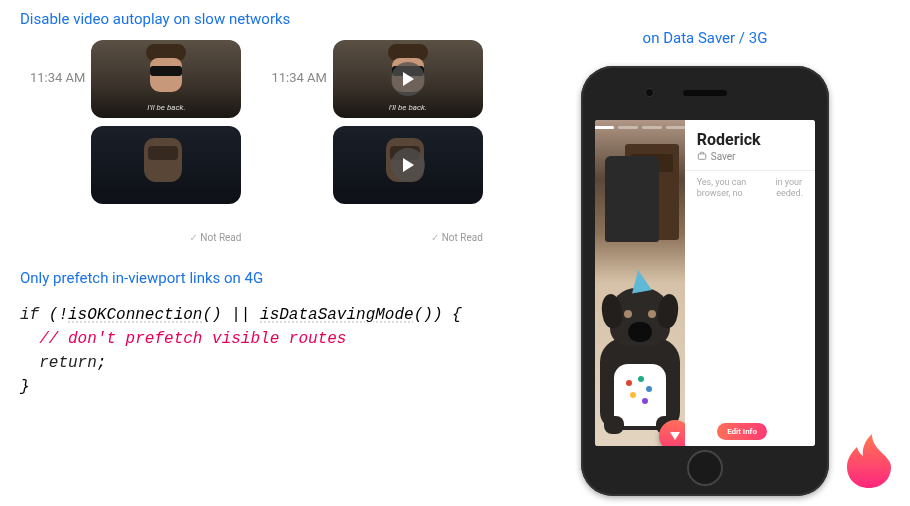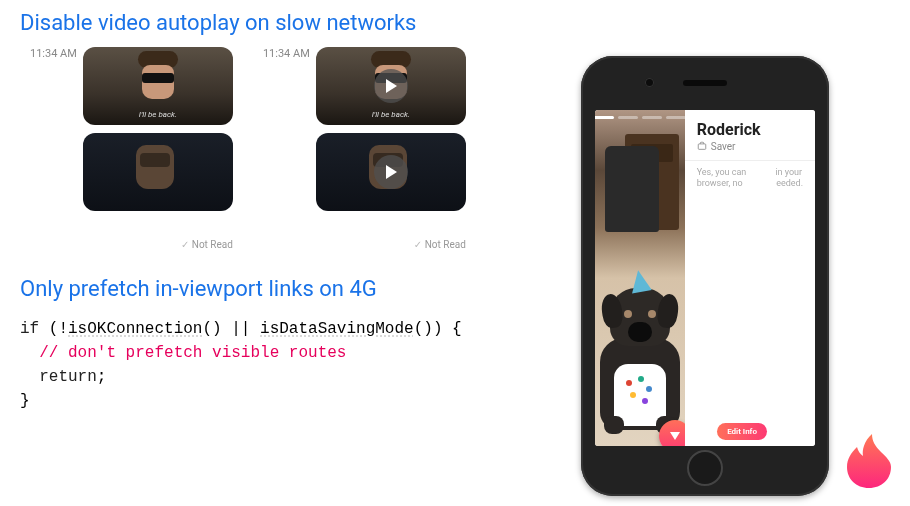--- a/index.html
+++ b/index.html
@@ -23,40 +23,41 @@
     flex-direction: column;
   }
   .right-col {
     width: 370px;
     display: flex;
     flex-direction: column;
     align-items: center;
   }
   .heading {
     color: #1a73e8;
-    font-size: 22px;
+    font-size: 15px;
     font-weight: 400;
     font-family: "Google Sans", "Product Sans", Roboto, sans-serif;
     margin-bottom: 12px;
     text-align: left;
   }
   .heading.center { text-align: center; line-height: 1.25; }
   
   .chat-row {
     display: flex;
     gap: 30px;
     margin-left: 10px;
   }
   .chat-example {
     display: flex;
     align-items: flex-start;
   }
   .timestamp {
-    font-size: 11px;
+    font-size: 13px;
     color: #888;
+    margin-top: 30px;
     margin-right: 6px;
     white-space: nowrap;
   }
   .bubbles {
     display: flex;
     flex-direction: column;
     gap: 8px;
   }
   .bubble {
     width: 150px;
@@ -139,20 +140,21 @@
     color: #bbb;
   }
   
   .code-heading { margin-top: 26px; }
   pre.code {
     font-family: "Courier New", Courier, monospace;
     font-size: 16px;
     line-height: 1.5;
     margin-top: 4px;
     white-space: pre;
+    font-style: italic;
   }
   .kw { color: #222; }
   .fn { text-decoration: underline dotted #d0d0d0; text-underline-offset: 3px; }
   .comment { color: #e6005c; }
   
   .phone {
     width: 248px;
     height: 470px;
     background: #222;
     border-radius: 32px;
@@ -296,20 +298,21 @@
     <pre class="code"><span class="kw">if</span><span> (!</span><span class="fn">isOKConnection</span><span>() || </span><span class="fn">isDataSavingMode</span><span>()) {</span>
 <span class="comment">  // don't prefetch visible routes</span>
 <span>  </span><span class="kw">return</span><span>;</span>
 <span>}</span></pre>
 
   </div>
 
   <div class="right-col">
     <div class="heading center">
       <br>
+      <span>on Data Saver / 3G</span>
     </div>
 
     <div class="phone">
       <div class="cam"></div>
       <div class="screen">
         <div class="photo">
           <div class="dots-ind">
             <i class="active"></i>
               <i></i>
               <i></i>

